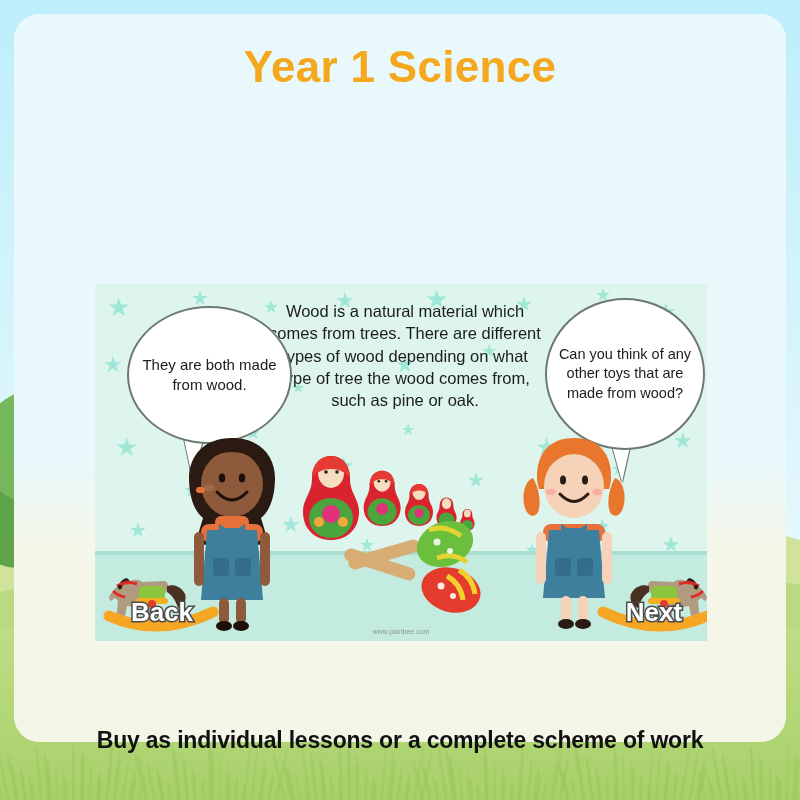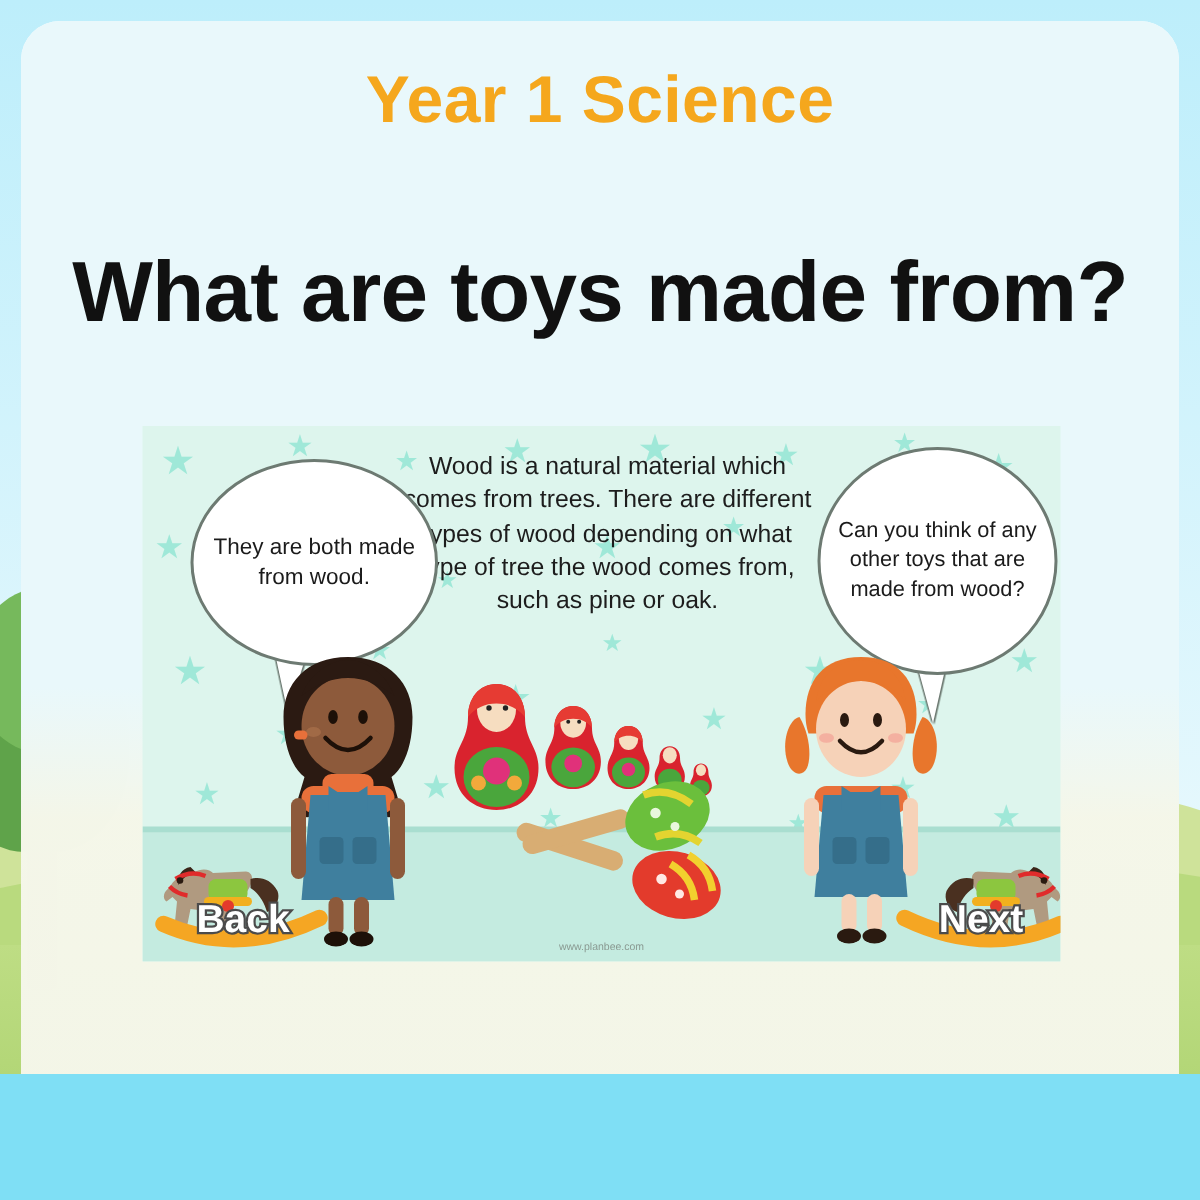--- a/index.html
+++ b/index.html
@@ -1,21 +1,21 @@
 <!DOCTYPE html>
 <html><head>
 <meta charset="utf-8">
 <style>
   html,body{margin:0;padding:0;}
   body{
     width:800px;height:800px;overflow:hidden;
     font-family:"Liberation Sans", sans-serif;
     background:#7fdff5;
   }
-  .stage{position:relative;width:800px;height:716px;overflow:hidden;background:#7fdff5;}
+  .stage{position:relative;width:800px;height:800px;overflow:hidden;background:#7fdff5;}
 
   
   .land{position:absolute;inset:0;overflow:hidden;}
   .sky{position:absolute;left:0;top:0;width:800px;height:560px;
        background:linear-gradient(#bdeefb,#e6f8fd);}
   .hill-far{position:absolute;left:-40px;top:500px;width:900px;height:200px;
        background:#cfe39a;border-radius:50% 50% 0 0 / 80px 80px 0 0;}
   .hill-mid{position:absolute;left:-80px;top:560px;width:1000px;height:260px;
        background:#b9da7e;border-radius:50% 50% 0 0 / 70px 70px 0 0;}
   .grass{position:absolute;left:0;top:630px;width:800px;height:170px;
@@ -266,21 +266,20 @@
       <path d="M26 24 L40 21 L40 47 L26 44 Z" fill="#dcdcdc" opacity=".7"></path>
       <ellipse cx="30" cy="13" rx="15" ry="11" fill="#ffffff" opacity=".85"></ellipse>
       <ellipse cx="50" cy="16" rx="12" ry="9" fill="#ffffff" opacity=".7"></ellipse>
     </svg>
   </div>
 
   <div class="card"></div>
   <div class="card-fade"></div>
 
   <div class="eyebrow">Year 1 Science</div>
-  <div class="headline">What are toys made from?</div>
 
   <div class="slide">
     <div class="slide-stars" id="stars">
         <div class="star" style="left: 12px; top: 10px; font-size: 26px; color: rgb(159, 232, 216);">★</div>
         <div class="star" style="left: 96px; top: 4px; font-size: 20px; color: rgb(159, 232, 216);">★</div>
         <div class="star" style="left: 168px; top: 14px; font-size: 18px; color: rgb(159, 232, 216);">★</div>
         <div class="star" style="left: 240px; top: 6px; font-size: 22px; color: rgb(159, 232, 216);">★</div>
         <div class="star" style="left: 330px; top: 2px; font-size: 26px; color: rgb(159, 232, 216);">★</div>
         <div class="star" style="left: 420px; top: 10px; font-size: 20px; color: rgb(159, 232, 216);">★</div>
         <div class="star" style="left: 500px; top: 2px; font-size: 18px; color: rgb(159, 232, 216);">★</div>
@@ -453,14 +452,15 @@
         <rect x="33" y="38" width="32" height="6" rx="3" fill="#f2b01e"></rect>
         <circle cx="49" cy="44" r="4" fill="#e33b2c"></circle>
         <path d="M6 56q50 22 104 -4" stroke="#f5a623" stroke-width="11" fill="none" stroke-linecap="round"></path>
       </svg>
       <div class="navlabel">Back</div>
     </div>
 
     <div class="watermark">www.planbee.com</div>
   </div>
 
+  <div class="subline">Buy as individual lessons or a complete scheme of work</div>
 
 </div>
 
 </body></html>

